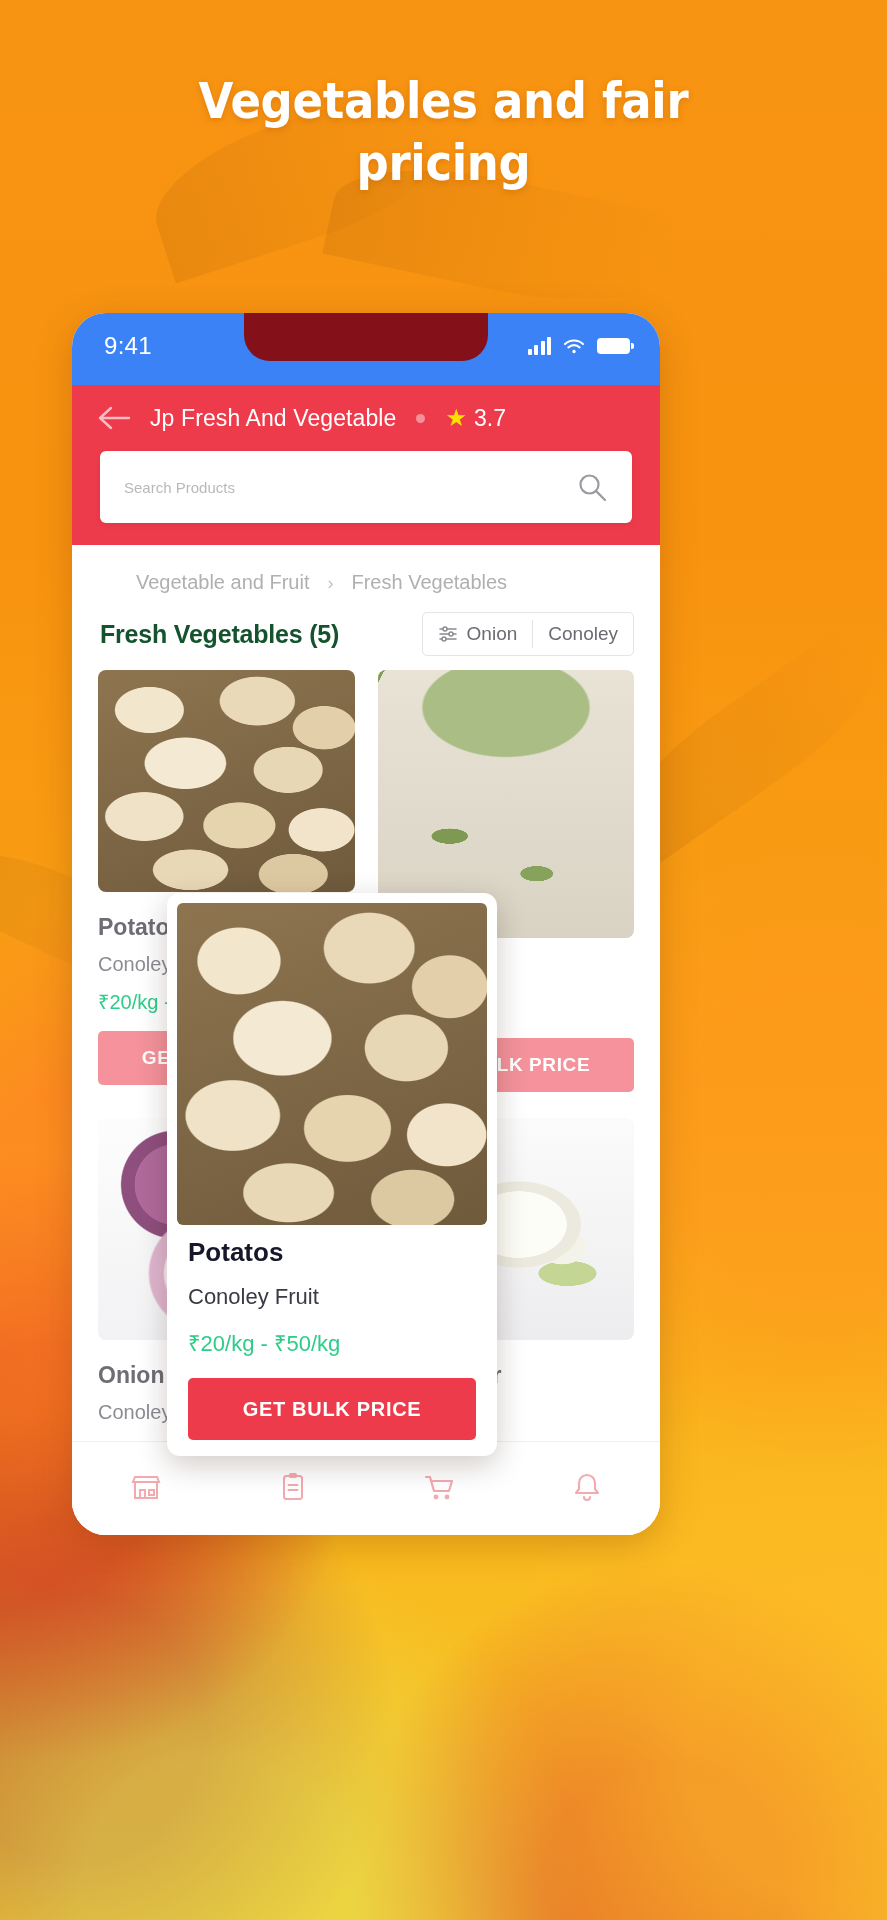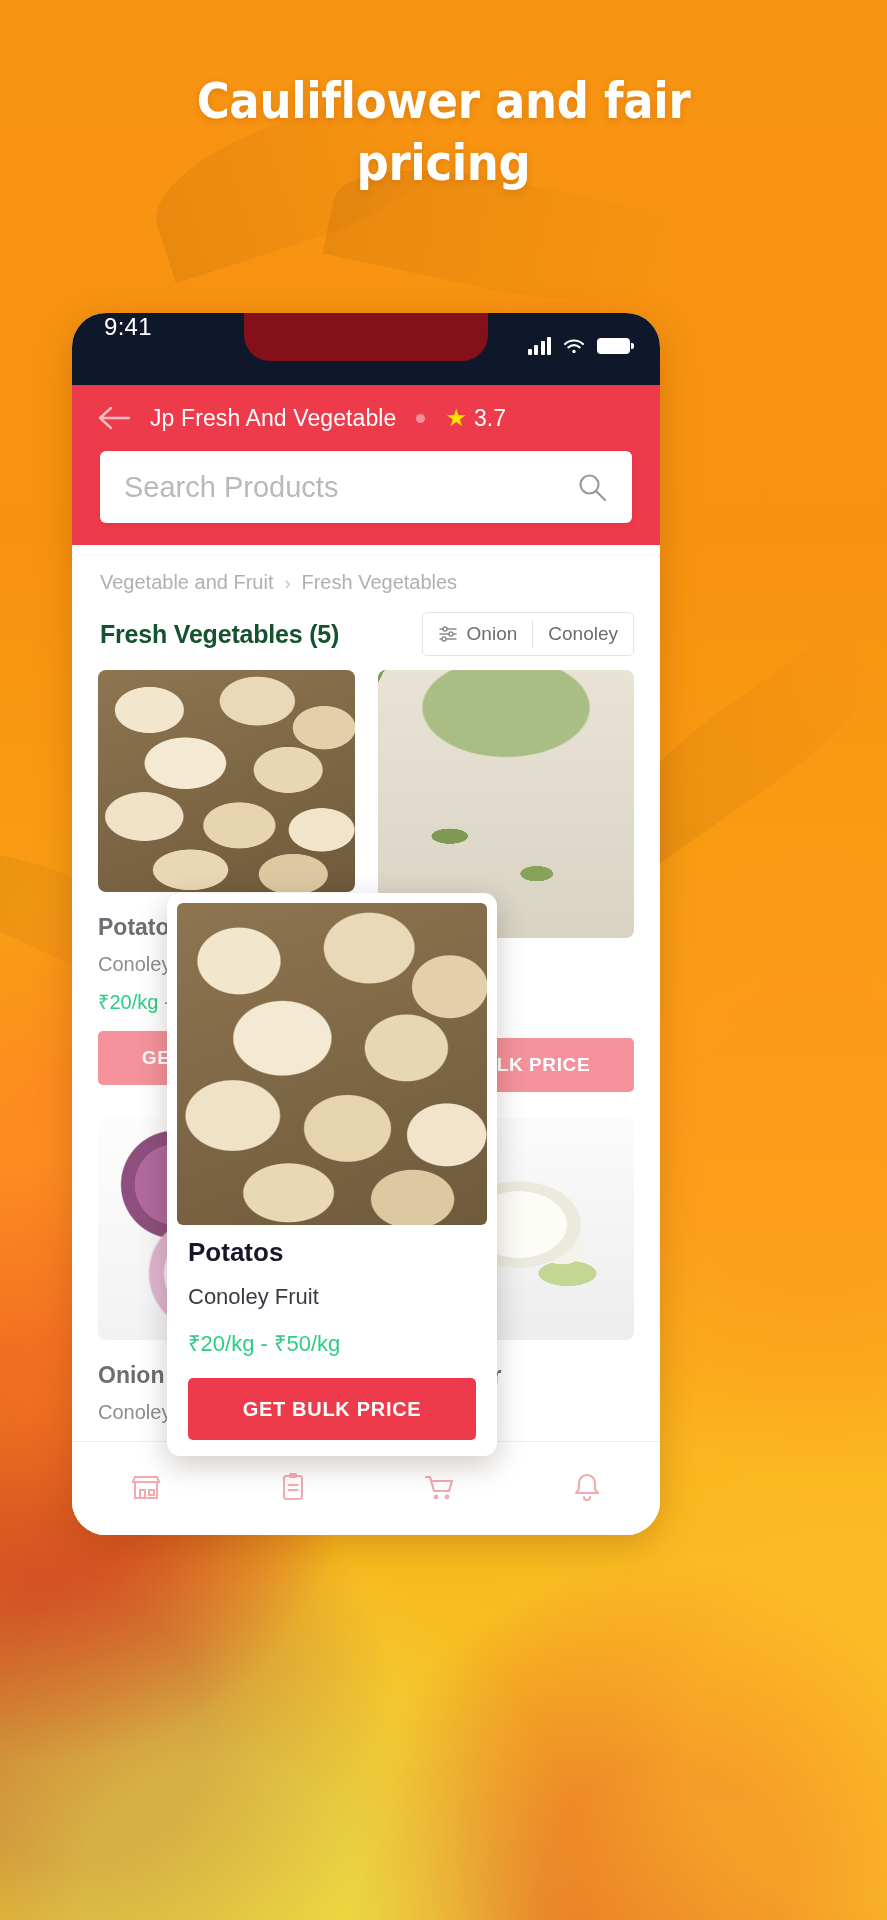--- a/index.html
+++ b/index.html
@@ -44,22 +44,22 @@
     position:absolute; left:72px; top:313px;
     width:588px; height:1222px;
     background:#ffffff;
     border-radius:34px;
     box-shadow:0 10px 36px rgba(120,50,0,.26);
     overflow:hidden;
   }
 
   
   .statusbar{
-    position:relative; height:72px; background:#0f172a;
-    display:flex; justify-content:space-between;
+    position:relative; height:72px; background:#3b82f6;
+    display:flex; align-items:center; justify-content:space-between;
     padding:0 30px 6px 32px;
   }
   .notch{
     position:absolute; left:50%; transform:translateX(-50%);
     top:-14px; width:244px; height:62px;
     background:#84111A; border-radius:0 0 26px 26px;
   }
   .clock{ color:#fff; font-size:24px; font-weight:400; letter-spacing:.3px; z-index:3; }
   .sysicons{ display:flex; align-items:center; gap:11px; z-index:3; }
   .bars{ display:flex; align-items:flex-end; gap:2.5px; height:18px; }
@@ -85,31 +85,31 @@
   .rating{ display:flex; align-items:center; gap:7px; color:#fff; font-size:23px; }
   .star{ color:#FFE100; font-size:24px; line-height:1; }
 
   .searchwrap{ padding:0 28px 22px; background:#EE3B4B; }
   .searchbar{
     background:#fff; border-radius:6px; height:72px;
     display:flex; align-items:center; padding:0 24px;
     box-shadow:0 2px 6px rgba(0,0,0,.08);
   }
   .searchbar input{
-    border:0; outline:0; flex:1; font-size:29px; color:#333;
+    border:0; outline:0; flex:1; font-size:15px; color:#333;
     font-family:"Liberation Sans", sans-serif; background:transparent;
   }
   .searchbar input::placeholder{ color:#B9B9B9; }
   .search-icon{ width:32px; height:32px; flex:none; }
 
   
   .content{ background:#fff; height:calc(100% - 72px - 66px - 94px); position:relative; overflow:hidden; }
   .breadcrumb{
-    display:flex; align-items:flex-end; gap:11px;
-    padding:26px 28px 0; font-size:20px; color:#B0B0B3;
+    display:flex; align-items:flex-end; gap:18px;
+    padding:26px 28px 0; font-size:20px; color:#B0B0B3;margin-left:36px;
   }
   .chev{ font-size:18px; color:#C2C2C5; }
 
   .listhead{
     display:flex; align-items:center; justify-content:space-between;
     padding:18px 26px 14px 28px;
   }
   .listhead h2{ font-size:25px; color:#14532d; font-weight:700; letter-spacing:-.2px; }
   .sortfilter{
     display:flex; align-items:stretch; border:1px solid #E4E4E7;
@@ -220,21 +220,21 @@
 </head>
 <body>
 
 <div class="promo-bg">
   <div class="leaf" style="left:150px;top:120px;width:300px;height:120px;transform:rotate(-18deg);"></div>
   <div class="leaf" style="left:330px;top:180px;width:340px;height:110px;transform:rotate(12deg);"></div>
   <div class="leaf" style="left:600px;top:700px;width:300px;height:90px;transform:rotate(-35deg);"></div>
   <div class="leaf" style="left:-60px;top:880px;width:260px;height:80px;transform:rotate(25deg);"></div>
 </div>
 
-<h1 class="promo-title">Cauliflower and fair pricing</h1>
+<h1 class="promo-title">Vegetables and fair pricing</h1>
 
 <div class="phone">
 
   <div class="statusbar">
     <div class="notch"></div>
     <div class="clock">9:41</div>
     <div class="sysicons">
       <span class="bars">
           <i></i>
           <i></i>

